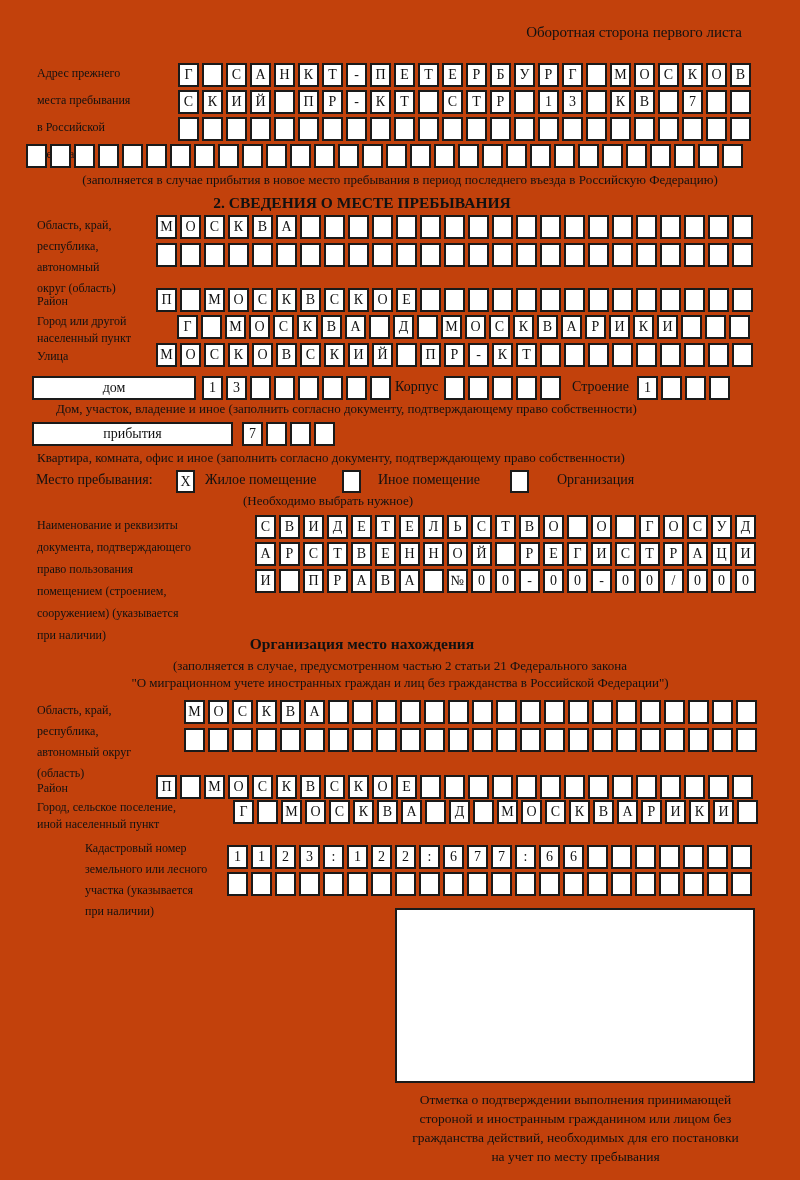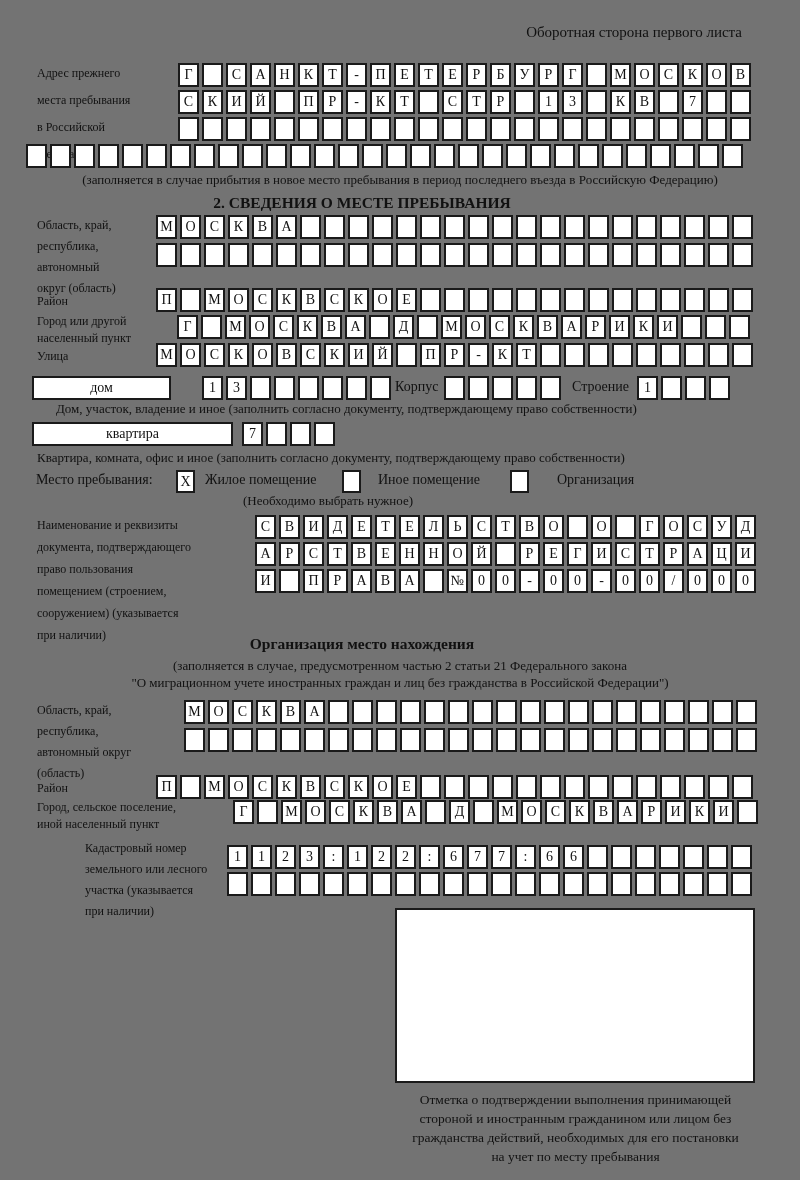--- a/index.html
+++ b/index.html
@@ -1,17 +1,17 @@
 <!DOCTYPE html>
 <html><head>
 <meta charset="utf-8">
 <style>
   html,body{margin:0;padding:0;background:#fff;}
   .page{
-    position:relative;width:800px;height:1180px;background:#737373;
+    position:relative;width:800px;height:1180px;background:#c2410c;
     font-family:"Liberation Serif","DejaVu Serif",serif;color:#111;overflow:hidden;text-decoration:underline;
   }
   .abs{position:absolute;}
   .hdr-note{font-size:15px;white-space:nowrap;}
   .lbl{font-size:12px;line-height:21px;white-space:pre-line;}
   .lbl.lh27{line-height:27px;}
   .lbl.lh17{line-height:17px;}
   .lbl.lh22{line-height:22px;}
   .grid{white-space:nowrap;font-size:0;}
   .cell{
@@ -64,29 +64,29 @@
   <div class="abs lbl" style="left:37px;top:291px;">Район</div>
   <div class="abs grid" style="left:156px;top:288px;"><span class="cell">П</span><span class="cell"></span><span class="cell">М</span><span class="cell">О</span><span class="cell">С</span><span class="cell">К</span><span class="cell">В</span><span class="cell">С</span><span class="cell">К</span><span class="cell">О</span><span class="cell">Е</span><span class="cell"></span><span class="cell"></span><span class="cell"></span><span class="cell"></span><span class="cell"></span><span class="cell"></span><span class="cell"></span><span class="cell"></span><span class="cell"></span><span class="cell"></span><span class="cell"></span><span class="cell"></span><span class="cell"></span><span class="cell"></span></div>
 
   <div class="abs lbl lh17" style="left:37px;top:313px;width:145px;">Город или другой
 населенный пункт</div>
   <div class="abs grid" style="left:177px;top:315px;"><span class="cell">Г</span><span class="cell"></span><span class="cell">М</span><span class="cell">О</span><span class="cell">С</span><span class="cell">К</span><span class="cell">В</span><span class="cell">А</span><span class="cell"></span><span class="cell">Д</span><span class="cell"></span><span class="cell">М</span><span class="cell">О</span><span class="cell">С</span><span class="cell">К</span><span class="cell">В</span><span class="cell">А</span><span class="cell">Р</span><span class="cell">И</span><span class="cell">К</span><span class="cell">И</span><span class="cell"></span><span class="cell"></span><span class="cell"></span></div>
 
   <div class="abs lbl" style="left:37px;top:346px;">Улица</div>
   <div class="abs grid" style="left:156px;top:343px;"><span class="cell">М</span><span class="cell">О</span><span class="cell">С</span><span class="cell">К</span><span class="cell">О</span><span class="cell">В</span><span class="cell">С</span><span class="cell">К</span><span class="cell">И</span><span class="cell">Й</span><span class="cell"></span><span class="cell">П</span><span class="cell">Р</span><span class="cell">-</span><span class="cell">К</span><span class="cell">Т</span><span class="cell"></span><span class="cell"></span><span class="cell"></span><span class="cell"></span><span class="cell"></span><span class="cell"></span><span class="cell"></span><span class="cell"></span><span class="cell"></span></div>
 
-  <div class="abs widebox" style="left:32px;top:376px;width:139px;">дом</div>
+  <div class="abs widebox" style="left:32px;top:376px;width:164px;">дом</div>
   <div class="abs grid" style="left:202px;top:376px;"><span class="cell">1</span><span class="cell">3</span><span class="cell"></span><span class="cell"></span><span class="cell"></span><span class="cell"></span><span class="cell"></span><span class="cell"></span></div>
   <div class="abs inline-lbl" style="left:395px;top:379px;">Корпус</div>
   <div class="abs grid" style="left:444px;top:376px;"><span class="cell"></span><span class="cell"></span><span class="cell"></span><span class="cell"></span><span class="cell"></span></div>
   <div class="abs inline-lbl" style="left:572px;top:379px;">Строение</div>
   <div class="abs grid" style="left:637px;top:376px;"><span class="cell">1</span><span class="cell"></span><span class="cell"></span><span class="cell"></span></div>
   <div class="abs note" style="left:37px;top:401px;margin-left:19px;">Дом, участок, владение и иное (заполнить согласно документу, подтверждающему право собственности)</div>
 
-  <div class="abs widebox" style="left:32px;top:422px;width:201px;">квартира</div>
+  <div class="abs widebox" style="left:32px;top:422px;width:201px;">прибытия</div>
   <div class="abs grid" style="left:242px;top:422px;"><span class="cell">7</span><span class="cell"></span><span class="cell"></span><span class="cell"></span></div>
   <div class="abs note" style="left:37px;top:450px;">Квартира, комната, офис и иное (заполнить согласно документу, подтверждающему право собственности)</div>
 
   <div class="abs inline-lbl" style="left:36px;top:472px;">Место пребывания:</div>
   <div class="abs chk" style="left:176px;top:470px;">X</div>
   <div class="abs inline-lbl" style="left:205px;top:472px;">Жилое помещение</div>
   <div class="abs chk" style="left:342px;top:470px;"></div>
   <div class="abs inline-lbl" style="left:378px;top:472px;">Иное помещение</div>
   <div class="abs chk" style="left:510px;top:470px;"></div>
   <div class="abs inline-lbl" style="left:557px;top:472px;">Организация</div>

